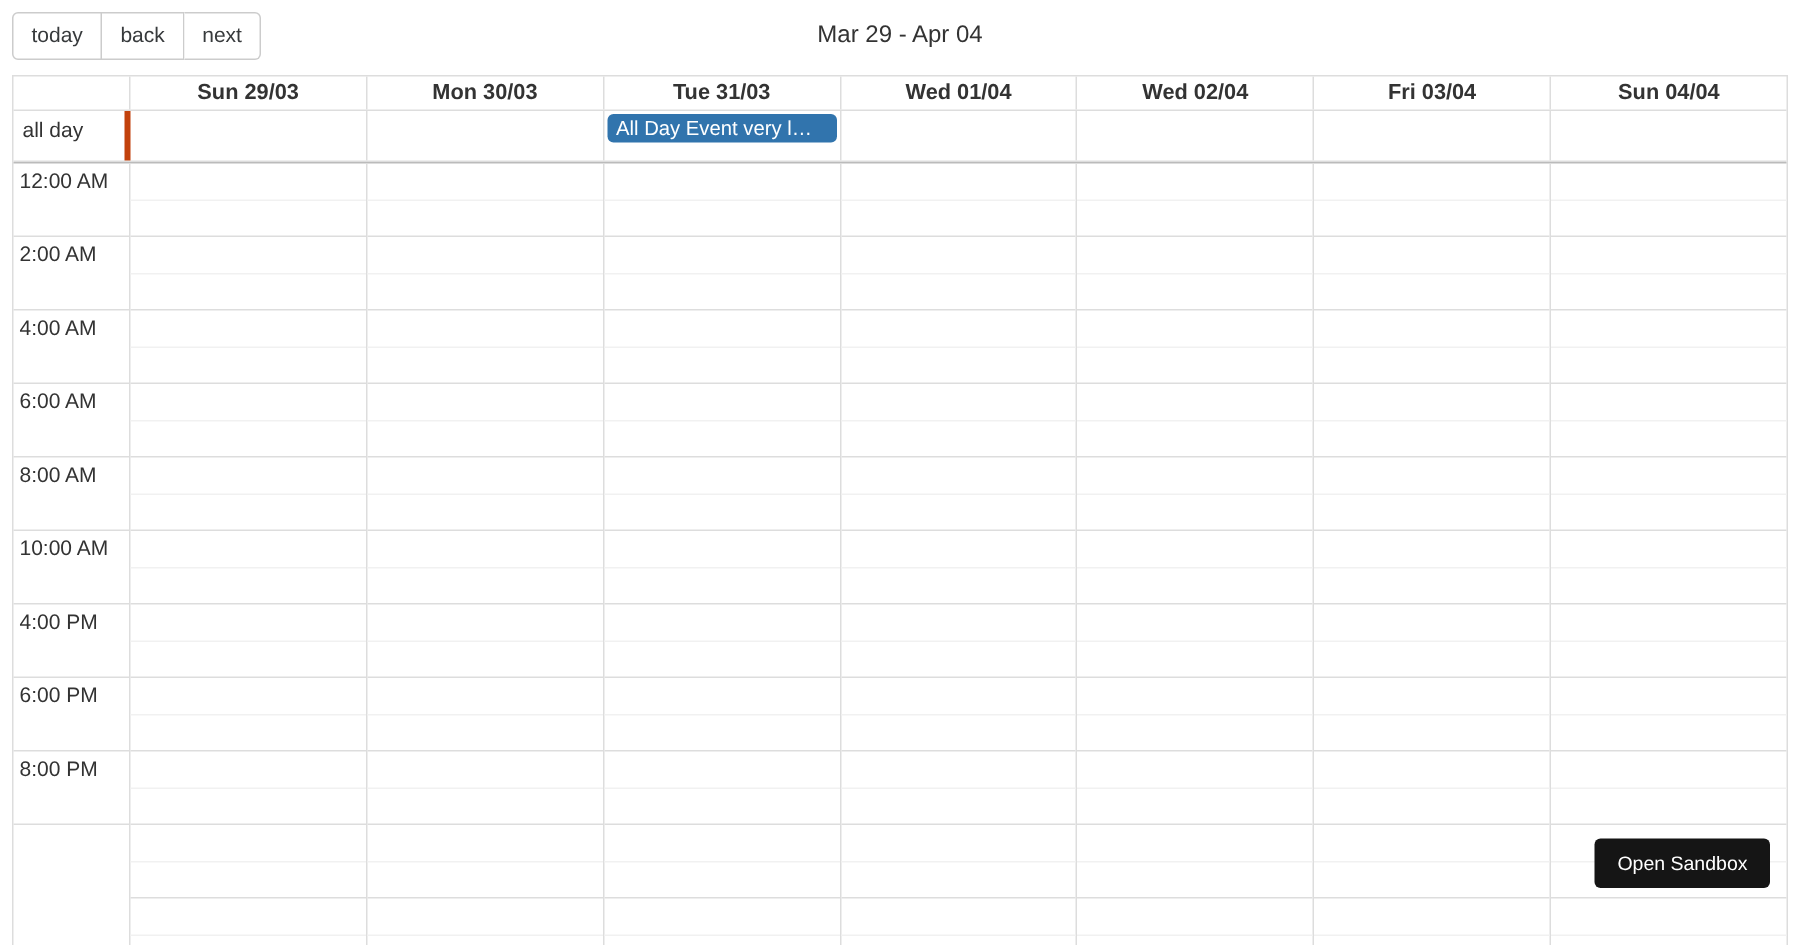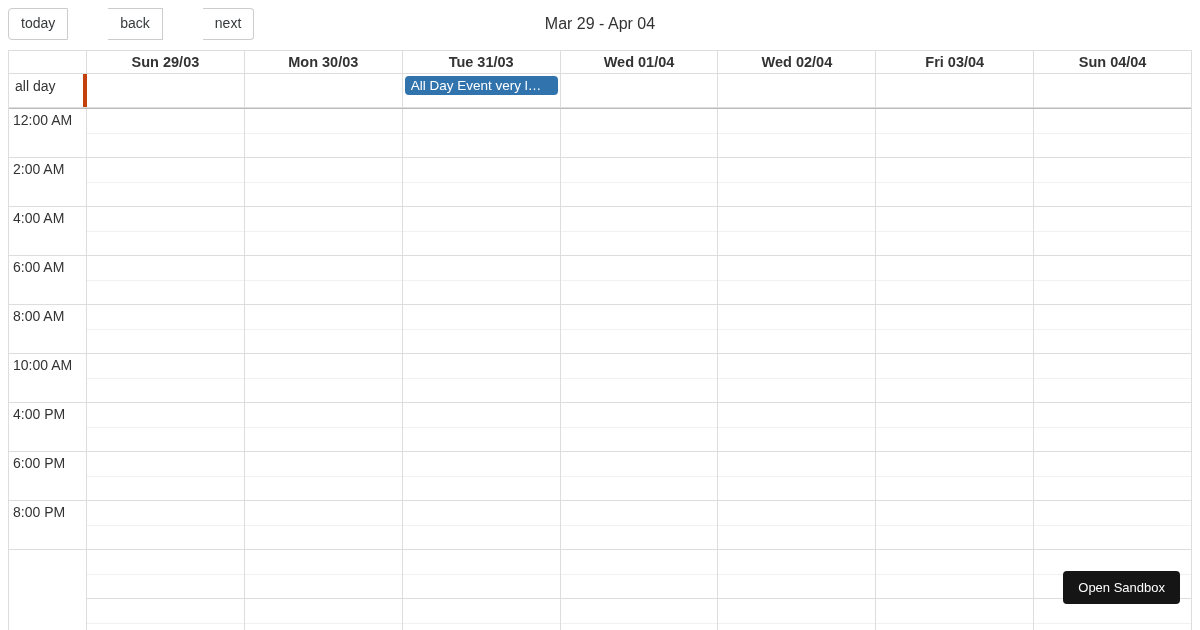--- a/index.html
+++ b/index.html
@@ -18,21 +18,20 @@
   
   .toolbar {
     display: flex;
     align-items: center;
     margin-bottom: 10px;
     position: relative;
     height: 32px;
   }
   .btn-group {
     display: inline-flex;
-    gap: 40px;
   }
   .btn-group button {
     background: #fff;
     border: 1px solid #ccc;
     padding: 5px 12px;
     font-size: 14px;
     cursor: pointer;
     color: #373a3c;
     line-height: 1.4;
   }
@@ -135,21 +134,21 @@
   .time-gutter .hour-slot {
     padding: 3px 4px 0 4px;
     font-size: 14px;
   }
   .time-gutter .hour-slot::after { display: none; }
 
   
   .sandbox-btn {
     position: absolute;
     right: 20px;
-    bottom: 26px;
+    bottom: 38px;
     background: #151515;
     color: #fff;
     border: none;
     border-radius: 4px;
     padding: 9px 15px;
     font-size: 13px;
     cursor: pointer;
   }
 </style>
 </head>

